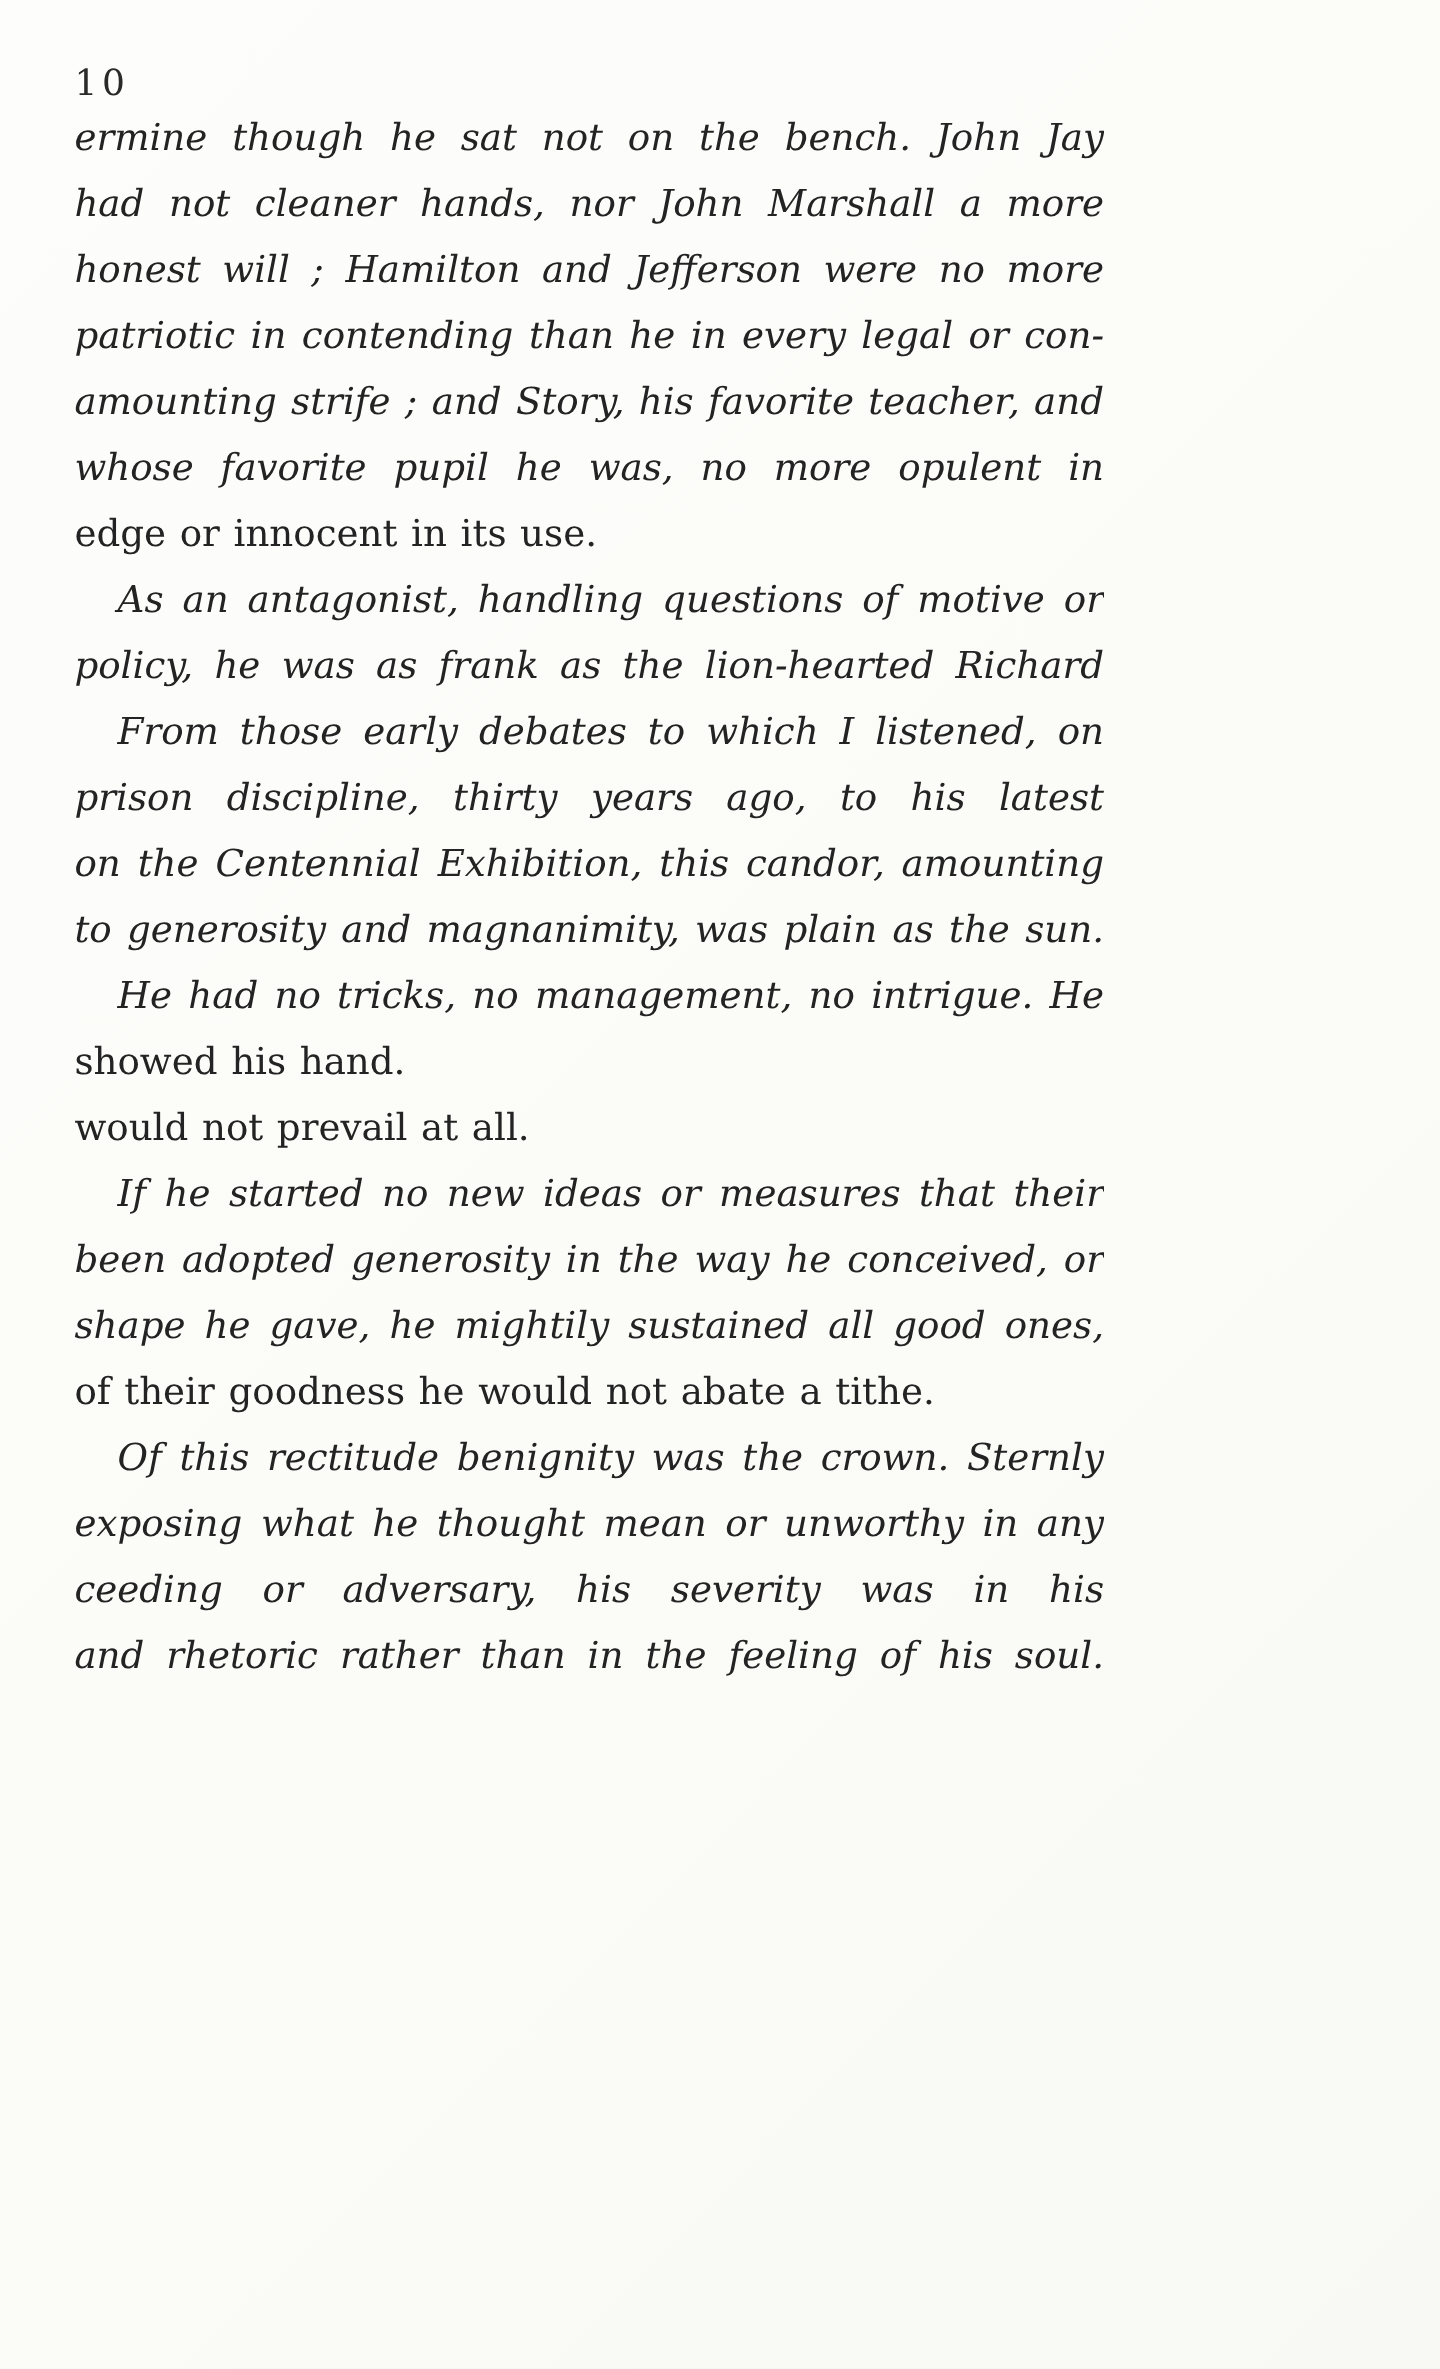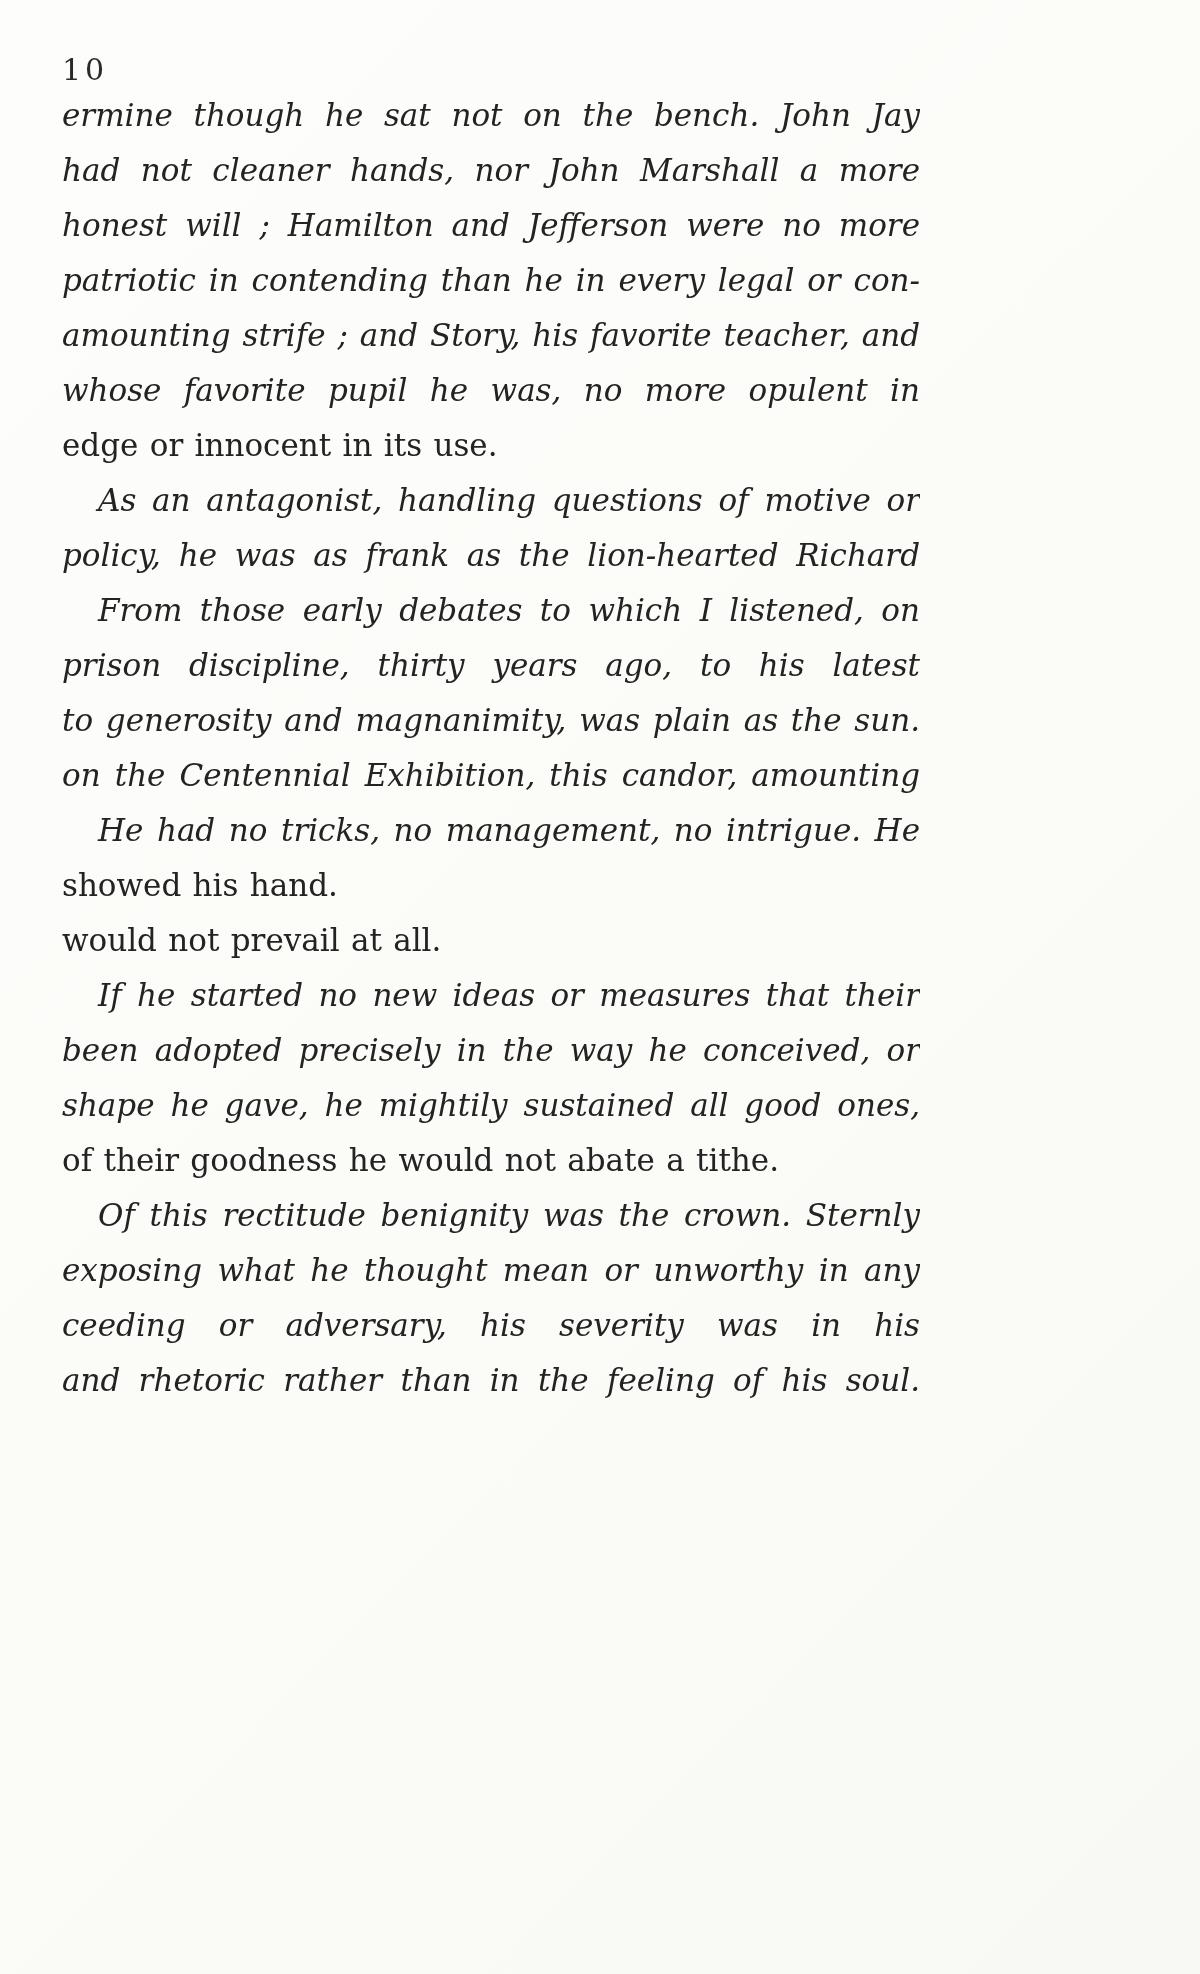--- a/index.html
+++ b/index.html
@@ -69,33 +69,33 @@
         <div class="line full">whose favorite pupil he was, no more opulent in knowl-</div>
         <div class="line">edge or innocent in its use.</div>
       </div>
       <div class="paragraph">
         <div class="line full indent">As an antagonist, handling questions of motive or</div>
         <div class="line full">policy, he was as frank as the lion-hearted Richard and</div>
       </div>
       <div class="paragraph">
         <div class="line full indent">From those early debates to which I listened, on</div>
         <div class="line full">prison discipline, thirty years ago, to his latest speech</div>
+        <div class="line full">on the Centennial Exhibition, this candor, amounting</div>
         <div class="line full">to generosity and magnanimity, was plain as the sun.</div>
-        <div class="line full">on the Centennial Exhibition, this candor, amounting</div>
       </div>
       <div class="paragraph">
         <div class="line full indent">He had no tricks, no management, no intrigue.   He</div>
         <div class="line">showed his hand.</div>
       </div>
       <div class="paragraph">
         <div class="line">would not prevail at all.</div>
       </div>
       <div class="paragraph">
         <div class="line full indent">If he started no new ideas or measures that their</div>
-        <div class="line full">been adopted precisely in the way he conceived, or</div>
+        <div class="line full">been adopted generosity in the way he conceived, or</div>
         <div class="line full">shape he gave, he mightily sustained all good ones, and</div>
         <div class="line">of their goodness he would not abate a tithe.</div>
       </div>
       <div class="paragraph">
         <div class="line full indent">Of this rectitude benignity was the crown.   Sternly</div>
         <div class="line full">exposing what he thought mean or unworthy in any pro-</div>
         <div class="line full">ceeding or adversary, his severity was in his argument</div>
         <div class="line full">and rhetoric rather than in the feeling of his soul.</div>
       </div>
     </div>

